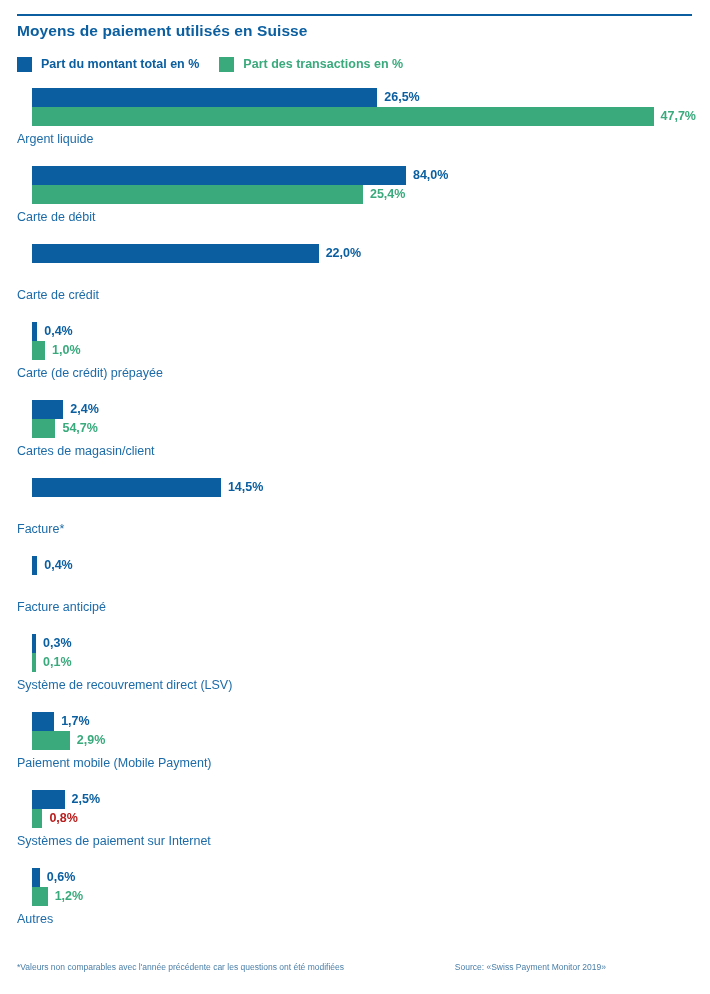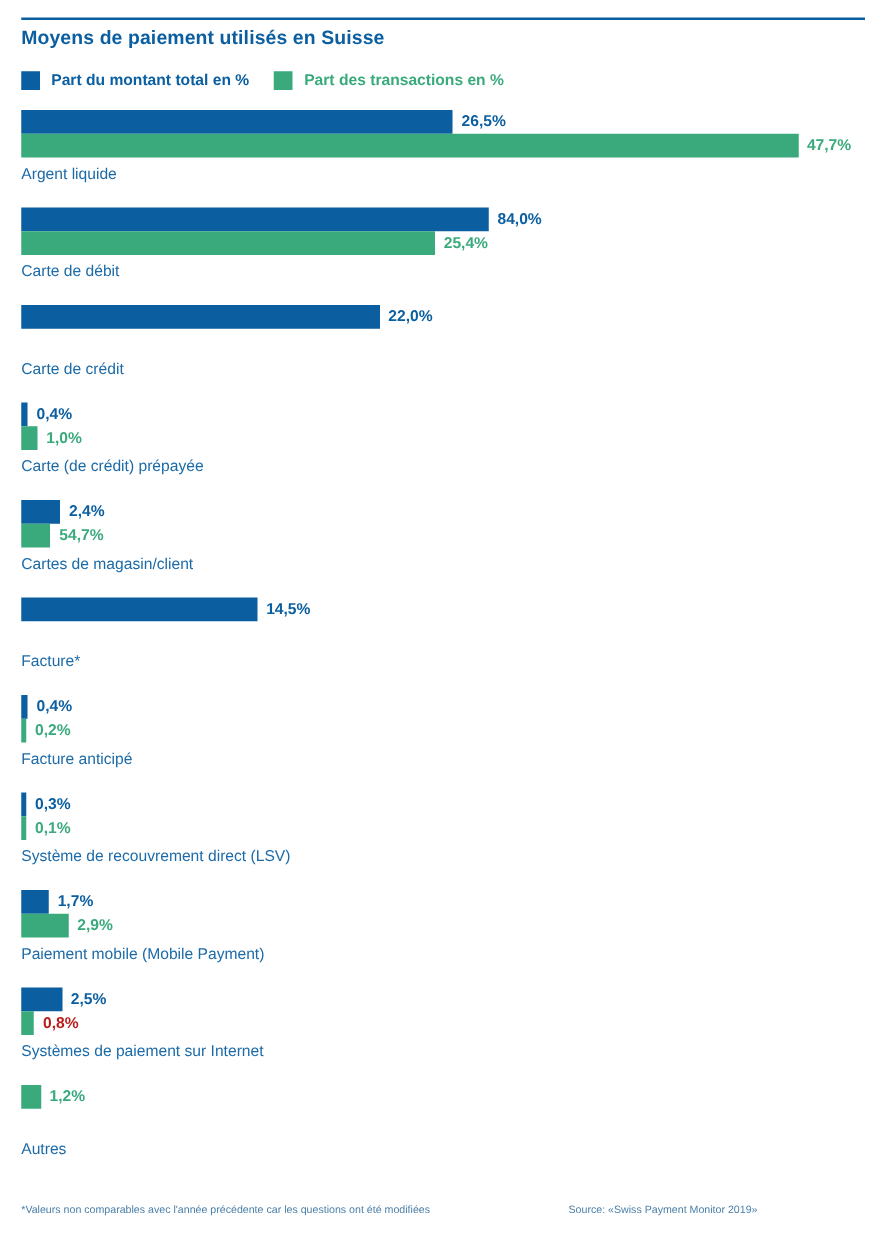--- a/index.html
+++ b/index.html
@@ -67,20 +67,21 @@
   }
   .plot {
     position: absolute;
     left: 0;
     top: 88px;
     width: 710px;
   }
   .group {
     position: relative;
     height: 78px;
+    padding-left: 15px;
   }
   .bar-row {
     position: relative;
     height: 19px;
     display: flex;
     align-items: center;
   }
   .bar-spacer {
     width: 17px;
     flex: 0 0 auto;
@@ -219,25 +220,20 @@
           <span class="bar-value" style="color: rgb(11, 95, 160);">14,5%</span>
         </div>
         <div class="cat-label">Facture*</div>
       </div>
       <div class="group">
         <div class="bar-row">
           <div class="bar-spacer"></div>
           <div class="bar" style="background: rgb(11, 95, 160); width: 5.212px;"></div>
           <span class="bar-value" style="color: rgb(11, 95, 160);">0,4%</span>
         </div>
-        <div class="bar-row">
-          <div class="bar-spacer"></div>
-          <div class="bar" style="background: rgb(58, 170, 125); width: 4px;"></div>
-          <span class="bar-value" style="color: rgb(58, 170, 125);">0,2%</span>
-        </div>
         <div class="cat-label">Facture anticipé</div>
       </div>
       <div class="group">
         <div class="bar-row">
           <div class="bar-spacer"></div>
           <div class="bar" style="background: rgb(11, 95, 160); width: 4px;"></div>
           <span class="bar-value" style="color: rgb(11, 95, 160);">0,3%</span>
         </div>
         <div class="bar-row">
           <div class="bar-spacer"></div>
@@ -266,20 +262,25 @@
           <span class="bar-value" style="color: rgb(11, 95, 160);">2,5%</span>
         </div>
         <div class="bar-row">
           <div class="bar-spacer"></div>
           <div class="bar" style="background: rgb(58, 170, 125); width: 10.424px;"></div>
           <span class="bar-value" style="color: #b91c1c;">0,8%</span>
         </div>
         <div class="cat-label">Systèmes de paiement sur Internet</div>
       </div>
       <div class="group">
+        <div class="bar-row">
+          <div class="bar-spacer"></div>
+          <div class="bar" style="background: rgb(11, 95, 160); width: 7.818px;"></div>
+          <span class="bar-value" style="color: rgb(11, 95, 160);">0,6%</span>
+        </div>
         <div class="bar-row">
           <div class="bar-spacer"></div>
           <div class="bar" style="background: rgb(58, 170, 125); width: 15.636px;"></div>
           <span class="bar-value" style="color: rgb(58, 170, 125);">1,2%</span>
         </div>
         <div class="cat-label">Autres</div>
       </div>
     </div>
 
   <div class="footer">

